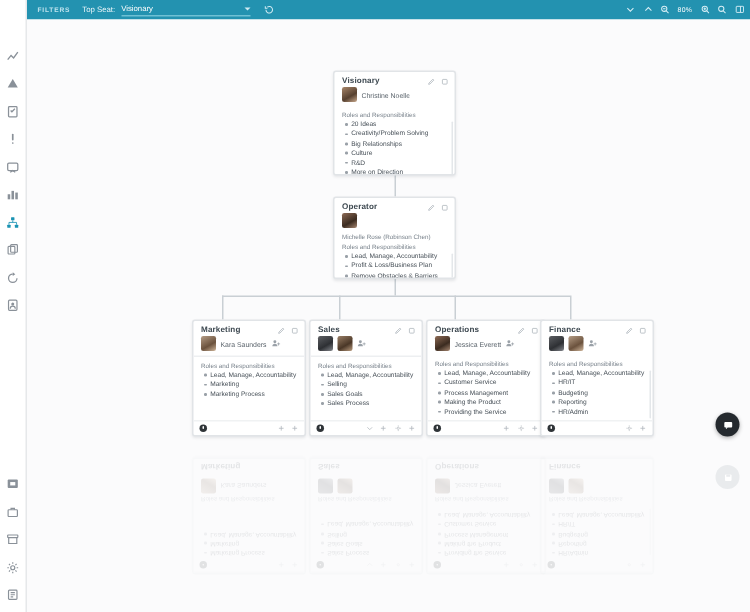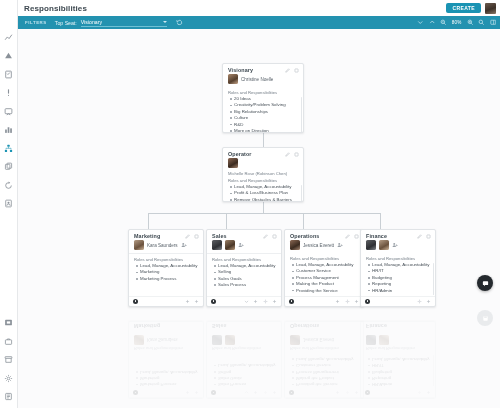--- a/index.html
+++ b/index.html
@@ -303,27 +303,20 @@
     <div class="sb-icon">
       <svg viewBox="0 0 16 16" fill="none" stroke="currentColor" stroke-width="1.4">
           <rect x="3" y="2.5" width="10" height="11" rx="1"></rect>
           <path d="M5.5 5.5 h5 M5.5 8 h5 M5.5 10.5 h3"></path>
         </svg>
     </div>
   </nav>
 
   <div class="right">
 
-    <header class="topbar">
-      <div class="topbar-title">Responsibilities</div>
-      <div class="topbar-right">
-        <button class="create-btn">CREATE</button>
-        <div class="avatar-top"></div>
-      </div>
-    </header>
 
     <div class="filterbar">
       <span class="flt-label">FILTERS</span>
       <span class="flt-name">Top Seat:</span>
       <div class="flt-select">
         <span class="flt-value">Visionary</span>
         <span class="flt-caret"></span>
       </div>
       <span class="flt-reset">
         <svg viewBox="0 0 16 16" fill="none" stroke="currentColor" stroke-width="1.6">

